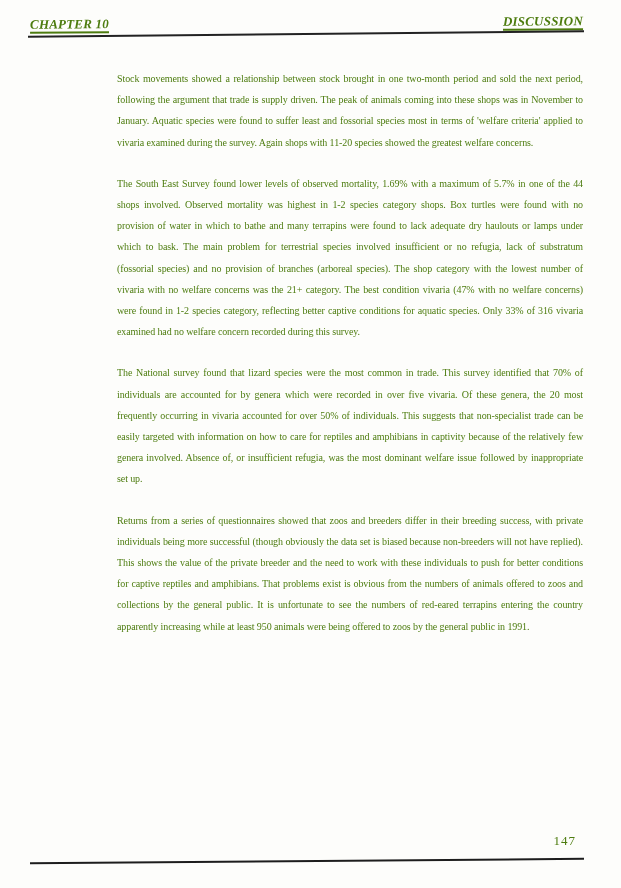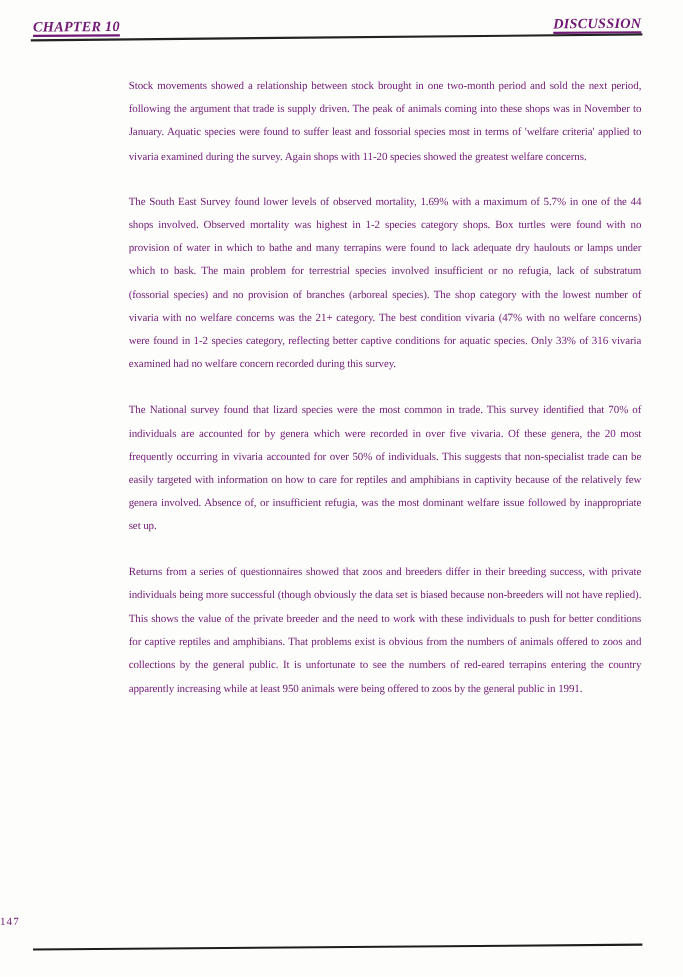--- a/index.html
+++ b/index.html
@@ -6,21 +6,21 @@
     margin: 0;
     padding: 0;
     background: #ffffff;
   }
   .page {
     position: relative;
     width: 621px;
     height: 888px;
     background: #fdfdfb;
     font-family: "Liberation Serif", "DejaVu Serif", serif;
-    color: #701a75;
+    color: #4d7c0f;
     overflow: hidden;
   }
   .running-header {
     position: absolute;
     top: 15px;
     left: 30px;
     right: 38px;
     display: flex;
     justify-content: space-between;
     align-items: flex-end;
@@ -55,22 +55,22 @@
     text-align: justify;
   }
   .body-text p {
     margin: 0 0 20px 0;
   }
   .page-number {
     position: absolute;
     top: 833px;
     left: 0;
     width: 576px;
-    text-align: left;
-    font-size: 10px;
+    text-align: right;
+    font-size: 13px;
     letter-spacing: 1px;
   }
   .bottom-rule {
     position: absolute;
     top: 860px;
     left: 30px;
     width: 554px;
     height: 2px;
     background: #1d1d1d;
     transform: rotate(-0.45deg);

